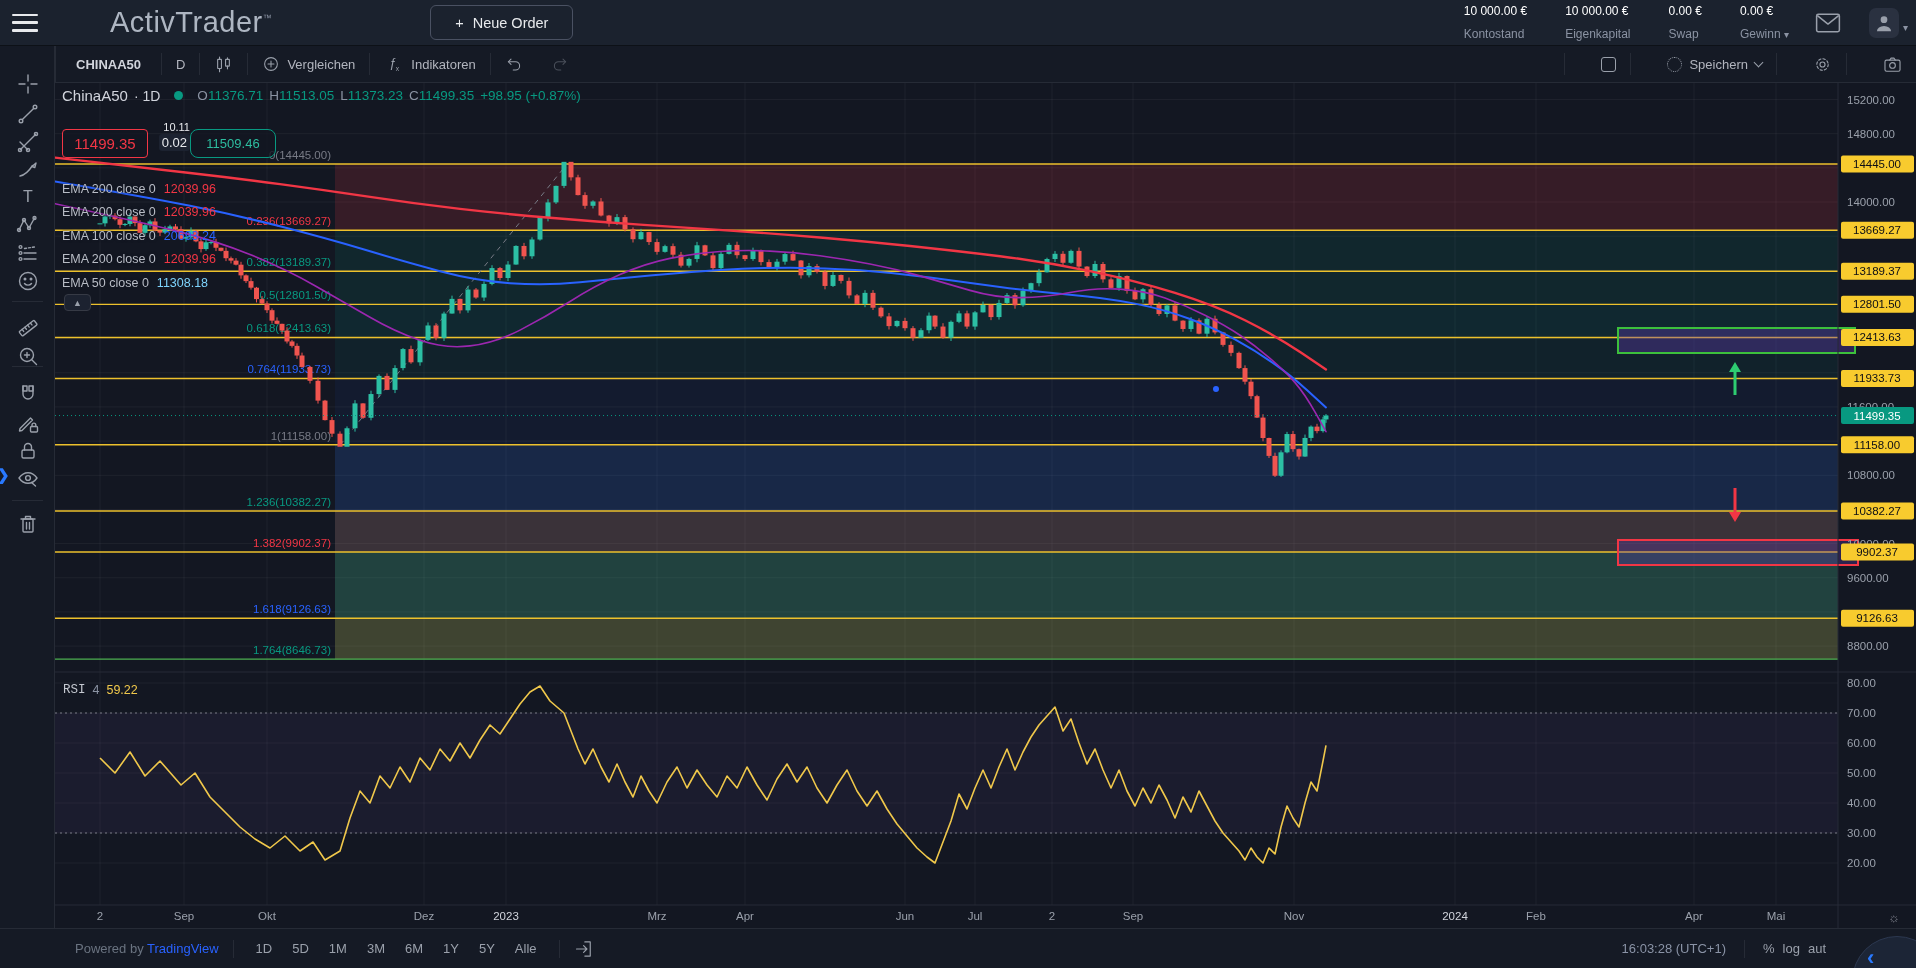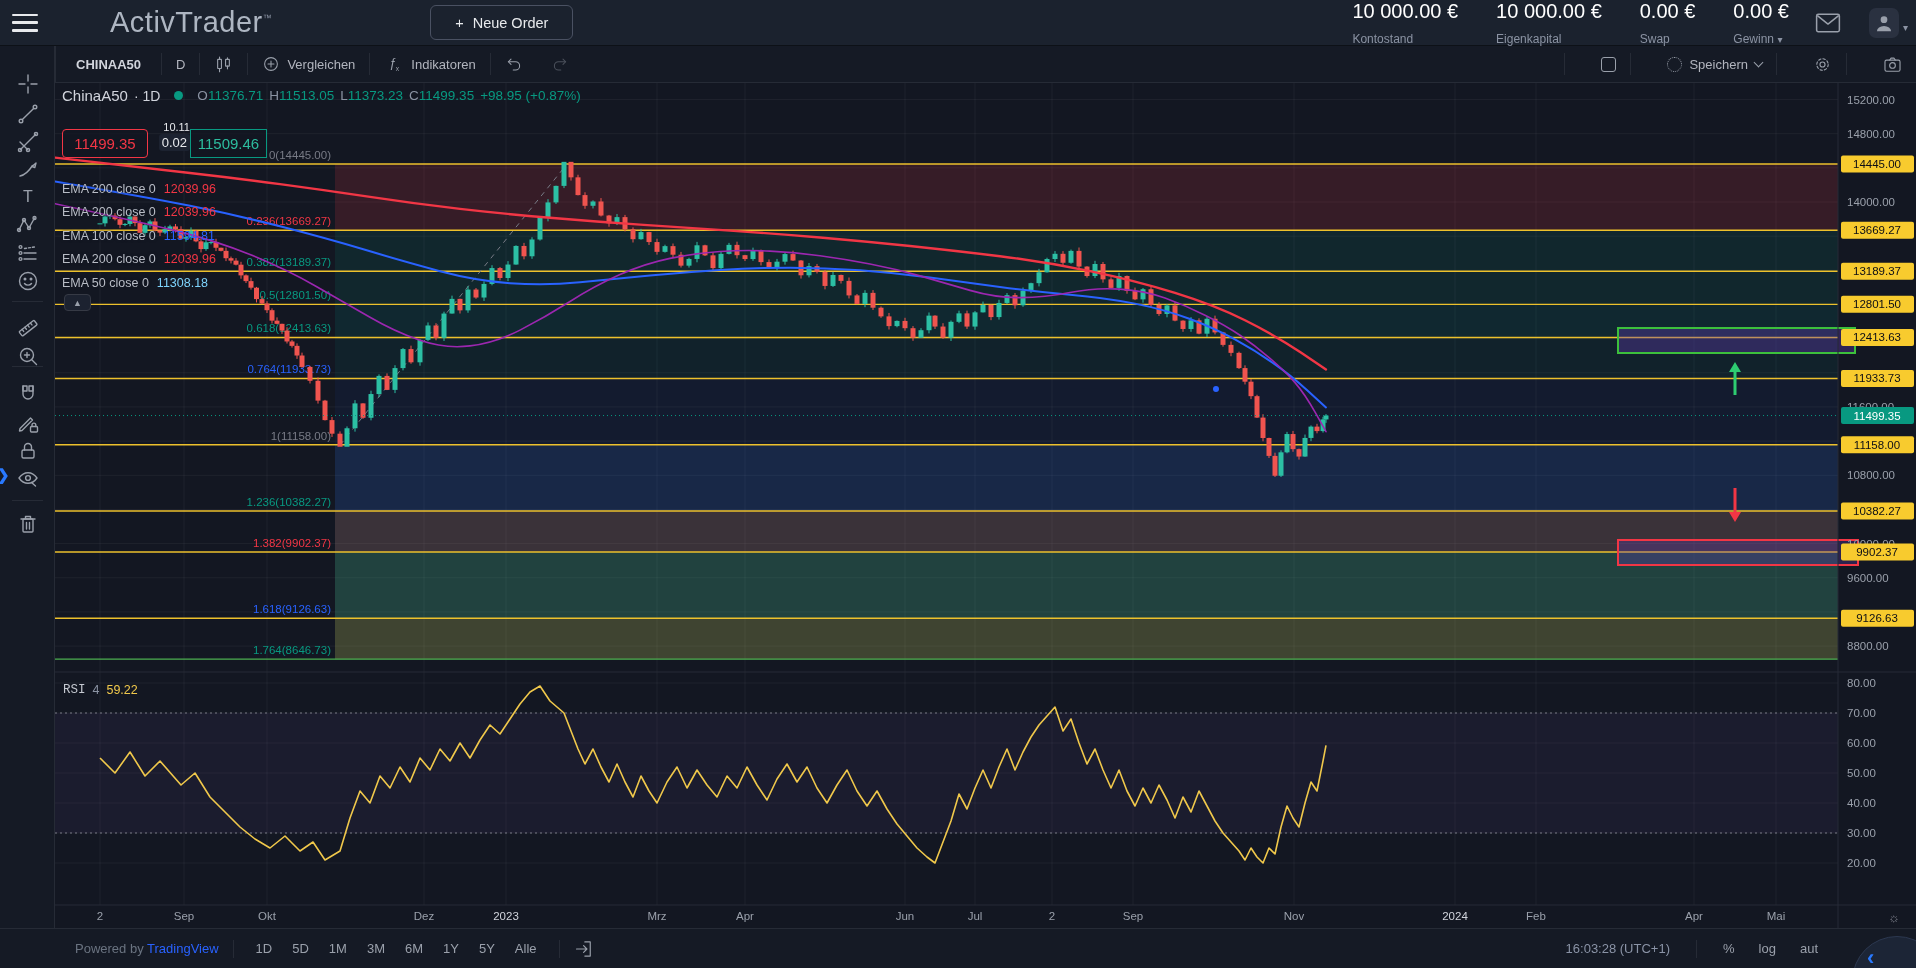--- a/index.html
+++ b/index.html
@@ -13,21 +13,21 @@
   .burger { width:26px; height:18px; margin-left:12px; display:flex; flex-direction:column;
     justify-content:space-between; cursor:pointer; }
   .burger div { height:2.6px; background:#e8eaed; border-radius:1px; }
   .logo { margin-left:72px; font-size:29px; font-weight:300; color:#aeb6c2; letter-spacing:0.5px; }
   .logo sup { font-size:9px; color:#8b93a3; }
   .neworder { margin-left:158px; height:35px; padding:0 24px; border:1px solid #4a5162; border-radius:6px;
     background:transparent; color:#e8eaed; font-size:14.5px; display:flex; align-items:center; gap:9px; cursor:pointer; }
   .tb-spacer { flex:1; }
   .stats { display:flex; gap:38px; align-items:center; margin-right:26px; }
   .stat { text-align:left; }
-  .stat .v { color:#ffffff; font-size:20px; }
+  .stat .v { color:#ffffff; font-size:12px; }
   .stat .l { color:#8b93a3; font-size:12px; margin-top:9px; }
   .stat .l .caret { font-size:10px; color:#8b93a3; }
   .mailbtn { width:26px; height:22px; margin-right:28px; cursor:pointer; }
   .avatarwrap { display:flex; align-items:center; margin-right:8px; cursor:pointer; }
   .avatar { width:30px; height:30px; border-radius:7px; background:#2a3140; display:flex;
     align-items:center; justify-content:center; }
   .avatarwrap .caret { color:#8b93a3; font-size:10px; margin-left:4px; margin-top:10px; }
 
   
   .charttoolbar { position:absolute; left:55px; top:46px; width:1861px; height:36px; background:#151a25;
@@ -62,22 +62,22 @@
   .lg-row1 { display:flex; align-items:center; gap:6px; }
   .lg-title { color:#d1d4dc; font-size:15px; }
   .lg-int { color:#d1d4dc; font-size:14px; }
   .lg-dot { width:9px; height:9px; border-radius:50%; background:#089981; margin:0 8px; }
   .lg-ohlc { display:flex; gap:6px; font-size:13.5px; }
   .lg-ohlc .k { color:#8b93a3; }
   .lg-ohlc .v { color:#089981; }
   .bidask { position:absolute; left:7px; top:47px; display:flex; align-items:flex-start; z-index:10; }
   .bid-box { width:86px; height:29px; border:1px solid #f23645; border-radius:4px; color:#f23645;
     display:flex; align-items:center; justify-content:center; font-size:15px; background:rgba(19,23,34,0.8); cursor:pointer; }
-  .ask-box { width:77px; height:29px; border:1px solid #089981; border-radius:0; color:#2dbd9f;
-    display:flex; align-items:center; justify-content:center; font-size:15px; background:rgba(19,23,34,0.8); cursor:pointer; }
+  .ask-box { width:86px; height:29px; border:1px solid #089981; border-radius:8px; color:#2dbd9f;
+    display:flex; align-items:center; justify-content:center; font-size:13px; background:rgba(19,23,34,0.8); cursor:pointer; }
   .spread { width:42px; text-align:right; color:#e8eaed; margin-top:-8px; }
   .spread .s1 { font-size:11px; }
   .spread .s2 { font-size:13px; background:#1c2230; border-radius:3px; padding:1px 3px; margin-top:1px; display:inline-block; }
   .ema-rows { position:absolute; left:7px; top:95px; z-index:10; }
   .ema-row { height:23.5px; display:flex; gap:8px; font-size:12.5px; align-items:center; cursor:pointer; }
   .ema-row .lbl { color:#b8bcc5; text-shadow:0 0 3px #131722; }
   .collapse-btn { position:absolute; left:9px; top:212px; width:27px; height:17px; border:1px solid #363a45;
     border-radius:4px; background:#1c2230; color:#9aa0ab; font-size:9px; display:flex; align-items:center;
     justify-content:center; z-index:10; cursor:pointer; }
   .rsi-label { position:absolute; left:8px; top:601px; z-index:10; font-size:12.5px; display:flex; gap:7px; }
@@ -87,21 +87,21 @@
 
   
   .bottombar { position:absolute; left:0; top:928px; width:1916px; height:40px; background:#151a25;
     border-top:1px solid #262b36; display:flex; align-items:center; font-size:13px; color:#9aa0ab; z-index:25; }
   .pb { margin-left:75px; color:#6a7380; }
   .pb a { color:#2962ff; text-decoration:none; cursor:pointer; }
   .bb-sep { width:1px; height:18px; background:#262b36; margin:0 14px; }
   .tf { display:flex; gap:4px; }
   .tf span { padding:3px 8px; cursor:pointer; border-radius:3px; }
   .bb-right { margin-left:auto; display:flex; align-items:center; }
-  .bb-right .itm { margin:0 12px; cursor:pointer; }
+  .bb-right .itm { margin:0 4px; cursor:pointer; }
   .clock { color:#8a93a6; }
   .fab { position:absolute; left:1852px; top:936px; width:90px; height:90px; border-radius:50%;
     background:#1c2536; border:1px solid #2c3850; z-index:40; cursor:pointer; }
   .fab span { position:absolute; left:14px; top:8px; color:#2979ff; font-size:22px; font-weight:bold; }
 
   svg.ic { display:block; }
   svg.ic * { stroke:#9aa0ab; fill:none; stroke-width:1.4; stroke-linecap:round; stroke-linejoin:round; }
   svg.ic text { stroke:none; fill:#9aa0ab; }
 </style>
 </head>
@@ -878,21 +878,21 @@
       <div class="ema-row">
           <span class="lbl">EMA 200 close 0</span>
           <span style="color:#f23645">12039.96</span>
         </div>
       <div class="ema-row">
           <span class="lbl">EMA 200 close 0</span>
           <span style="color:#f23645">12039.96</span>
         </div>
       <div class="ema-row">
           <span class="lbl">EMA 100 close 0</span>
-          <span style="color:#2962ff">11594.81</span>
+          <span style="color:#2962ff">20693.24</span>
         </div>
       <div class="ema-row">
           <span class="lbl">EMA 200 close 0</span>
           <span style="color:#f23645">12039.96</span>
         </div>
       <div class="ema-row">
           <span class="lbl">EMA 50 close 0</span>
           <span style="color:#7dd3fc">11308.18</span>
         </div>
     </div>

